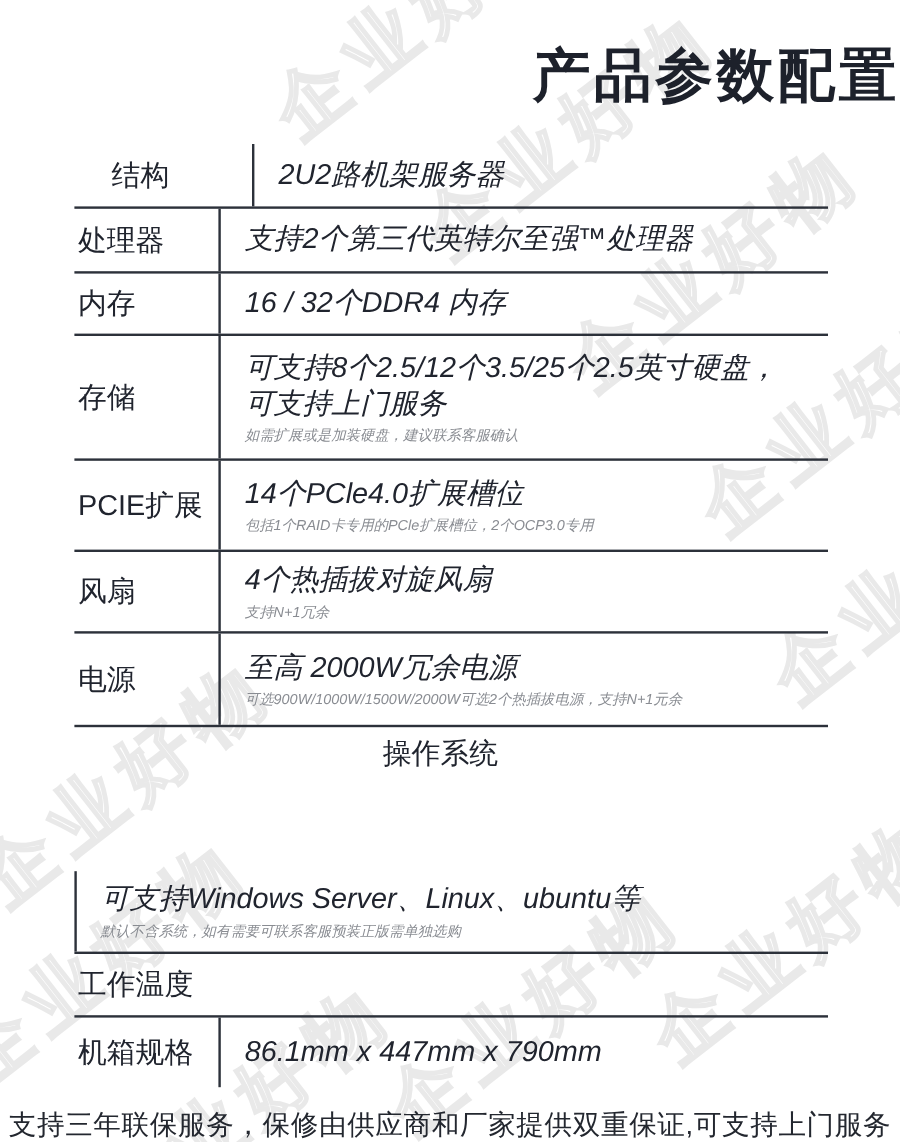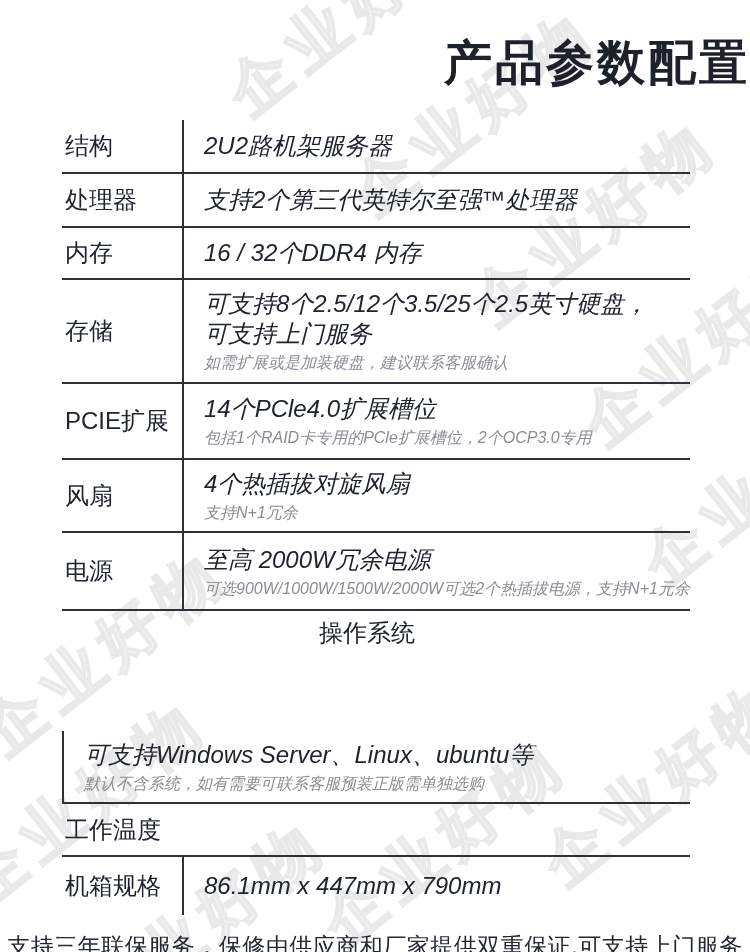--- a/index.html
+++ b/index.html
@@ -42,21 +42,21 @@
     font-size:48px;font-weight:900;letter-spacing:3px;color:#1d212b;
   }
 
   
   .spec-table{
     margin-left:62px;
     width:628px;
   }
   .row{display:flex;align-items:center;}
   .row + .row{border-top:2px solid var(--line);}
-  .row:nth-child(1){min-height:52px;}
+  .row:nth-child(1){min-height:52px;margin-left:28px;}
   .row:nth-child(2){min-height:54px;}
   .row:nth-child(3){min-height:52px;}
   .row:nth-child(4){min-height:104px;}
   .row:nth-child(5){min-height:76px;}
   .row:nth-child(6){min-height:68px;}
   .row:nth-child(7){min-height:78px;}
   .row:nth-child(8){min-height:82px;flex-direction:column;}
   .row:nth-child(9){min-height:53px;}
   .row:nth-child(10){min-height:60px;}
   .cell-label{
@@ -72,21 +72,21 @@
     display:flex;flex-direction:column;justify-content:center;
     padding:9px 0 9px 20px;
     gap:4px;
     font-style:italic;
   }
   .cell-main{
     font-size:24px;line-height:1.25;color:var(--ink);
     white-space:pre-line;
   }
   .cell-sub{
-    font-size:16px;line-height:1.2;color:var(--muted);
+    font-size:12px;line-height:1.2;color:var(--muted);
     white-space:nowrap;
   }
   .cell-sub:empty{display:none;}
 
   
   .guarantee{
     margin-top:16px;
     text-align:center;
     font-size:23px;color:#23272f;
     letter-spacing:0.5px;

